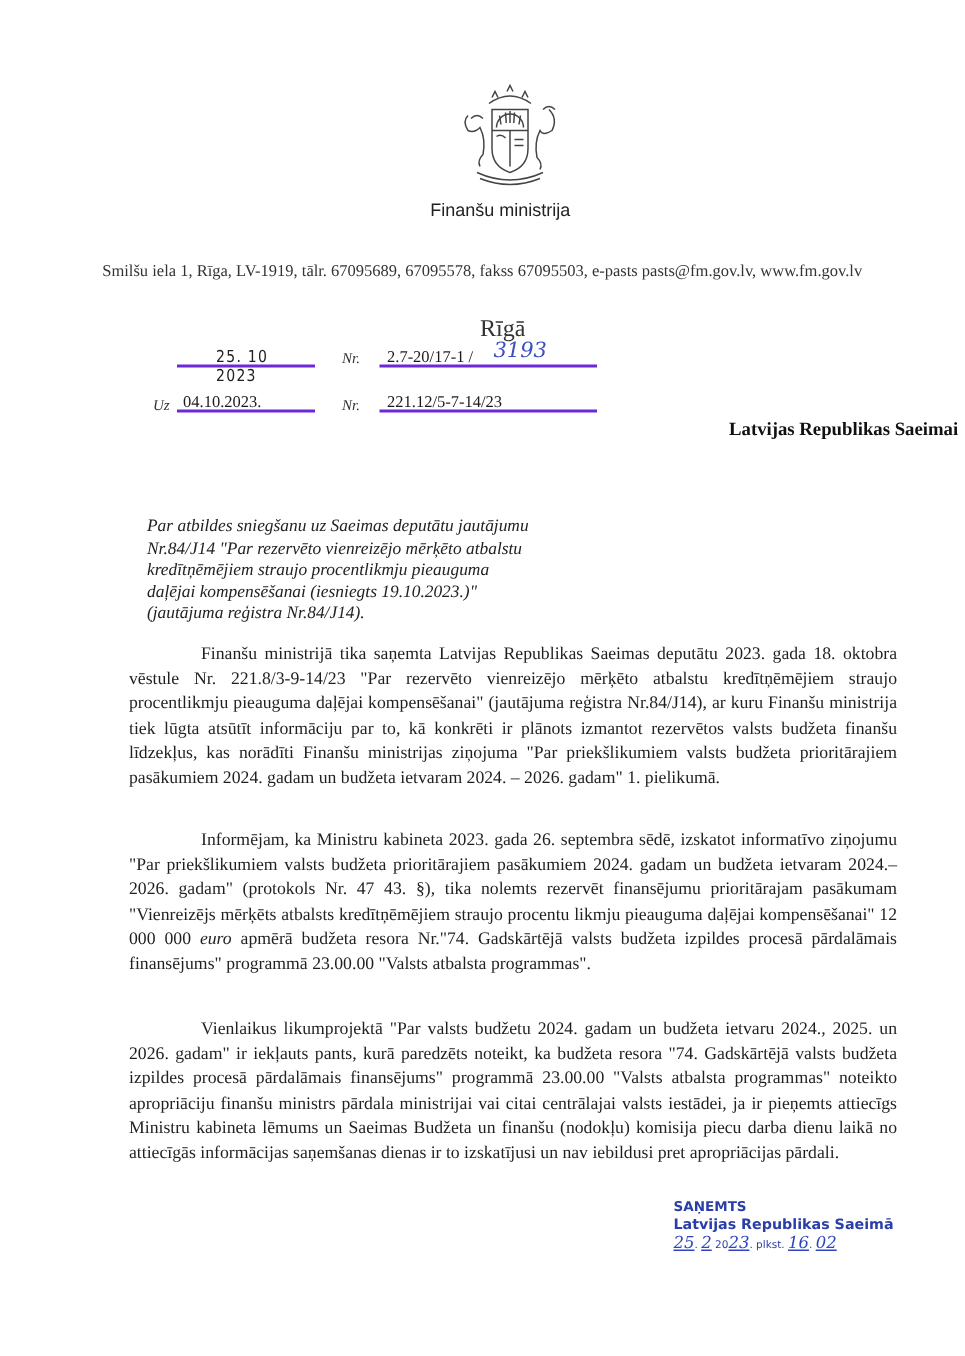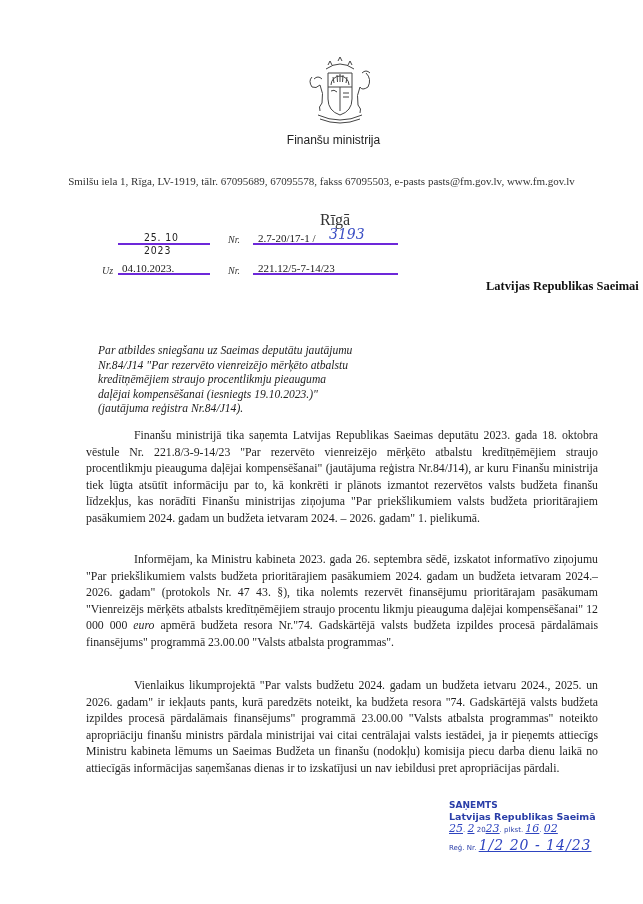--- a/index.html
+++ b/index.html
@@ -106,17 +106,13 @@
   <div class="s1">SAŅEMTS</div>
   <div class="s2">Latvijas Republikas Saeimā</div>
   <div class="s3">
     <span class="hw">25</span>.
     <span class="hw">2</span>
     <span>20</span><span class="hw">23</span>.
     <span>plkst.</span>
     <span class="hw">16</span>.
     <span class="hw">02</span>
   </div>
-  <div class="s4">
-    <span>Reģ. Nr.</span>
-    <span class="hw2">1/2 20 - 14/23</span>
-  </div>
 </div>
 
 </body></html>

